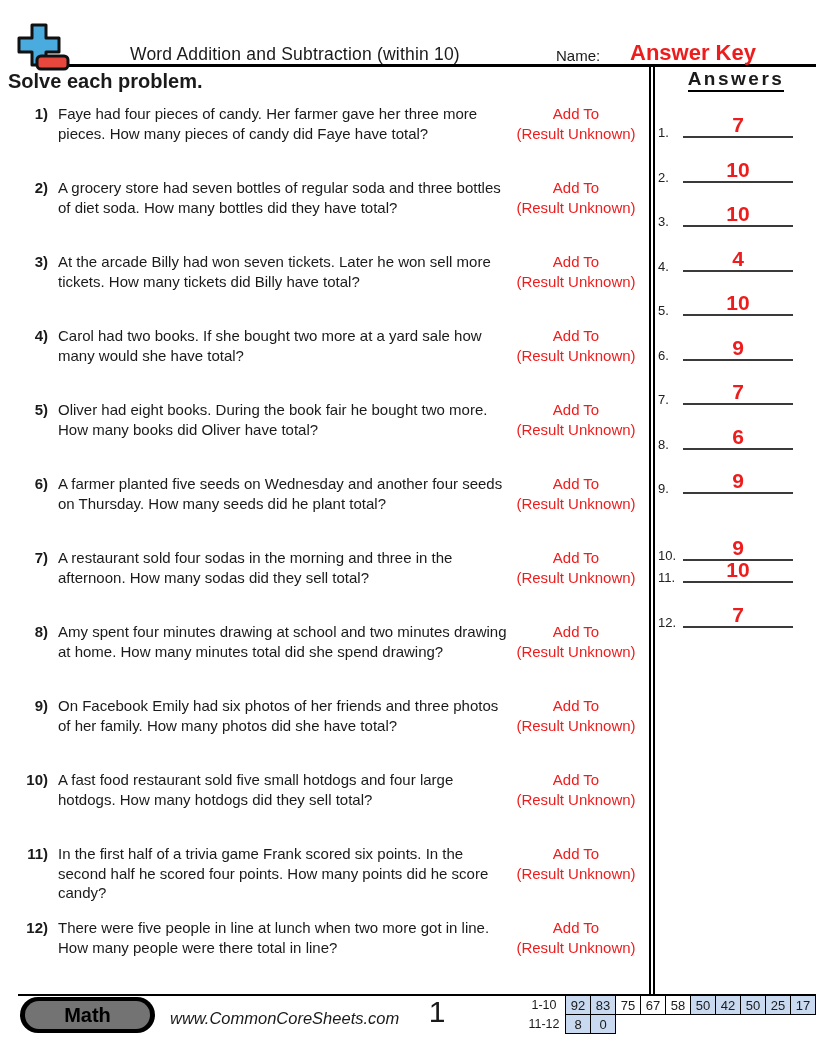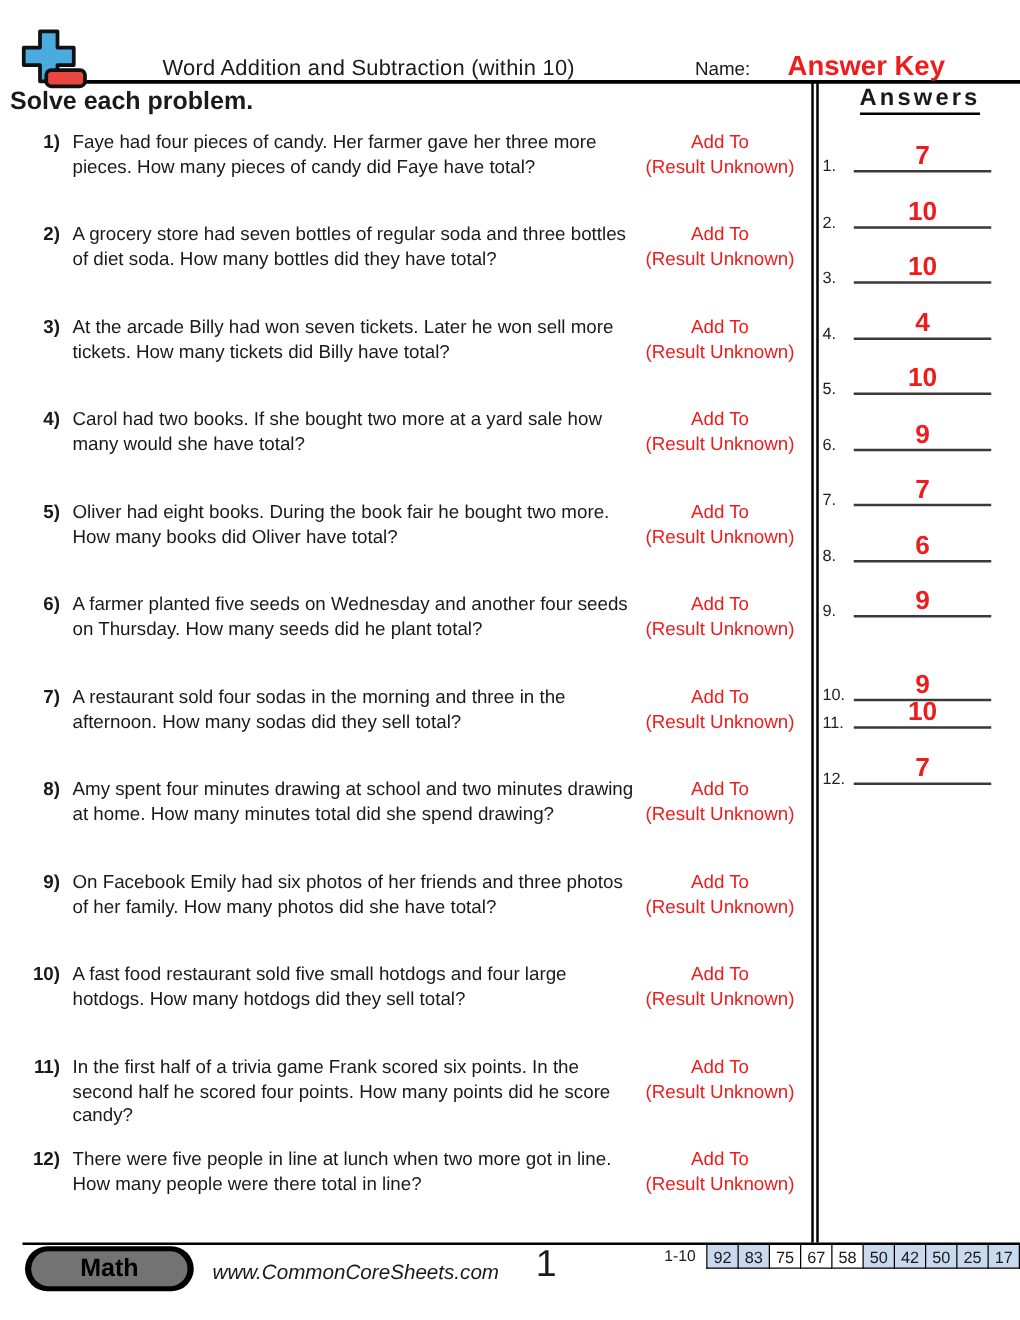--- a/index.html
+++ b/index.html
@@ -247,14 +247,20 @@
     <td class="cell shaded">83</td>
     <td class="cell">75</td>
     <td class="cell">67</td>
     <td class="cell">58</td>
     <td class="cell shaded">50</td>
     <td class="cell shaded">42</td>
     <td class="cell shaded">50</td>
     <td class="cell shaded">25</td>
     <td class="cell shaded">17</td>
   </tr>
+  <tr>
+    <td class="lbl">11-12</td>
+    <td class="cell shaded">8</td>
+    <td class="cell shaded">0</td>
+    <td colspan="8" style="border:none"></td>
+  </tr>
 </tbody>
   </table>
 
 </body></html>

